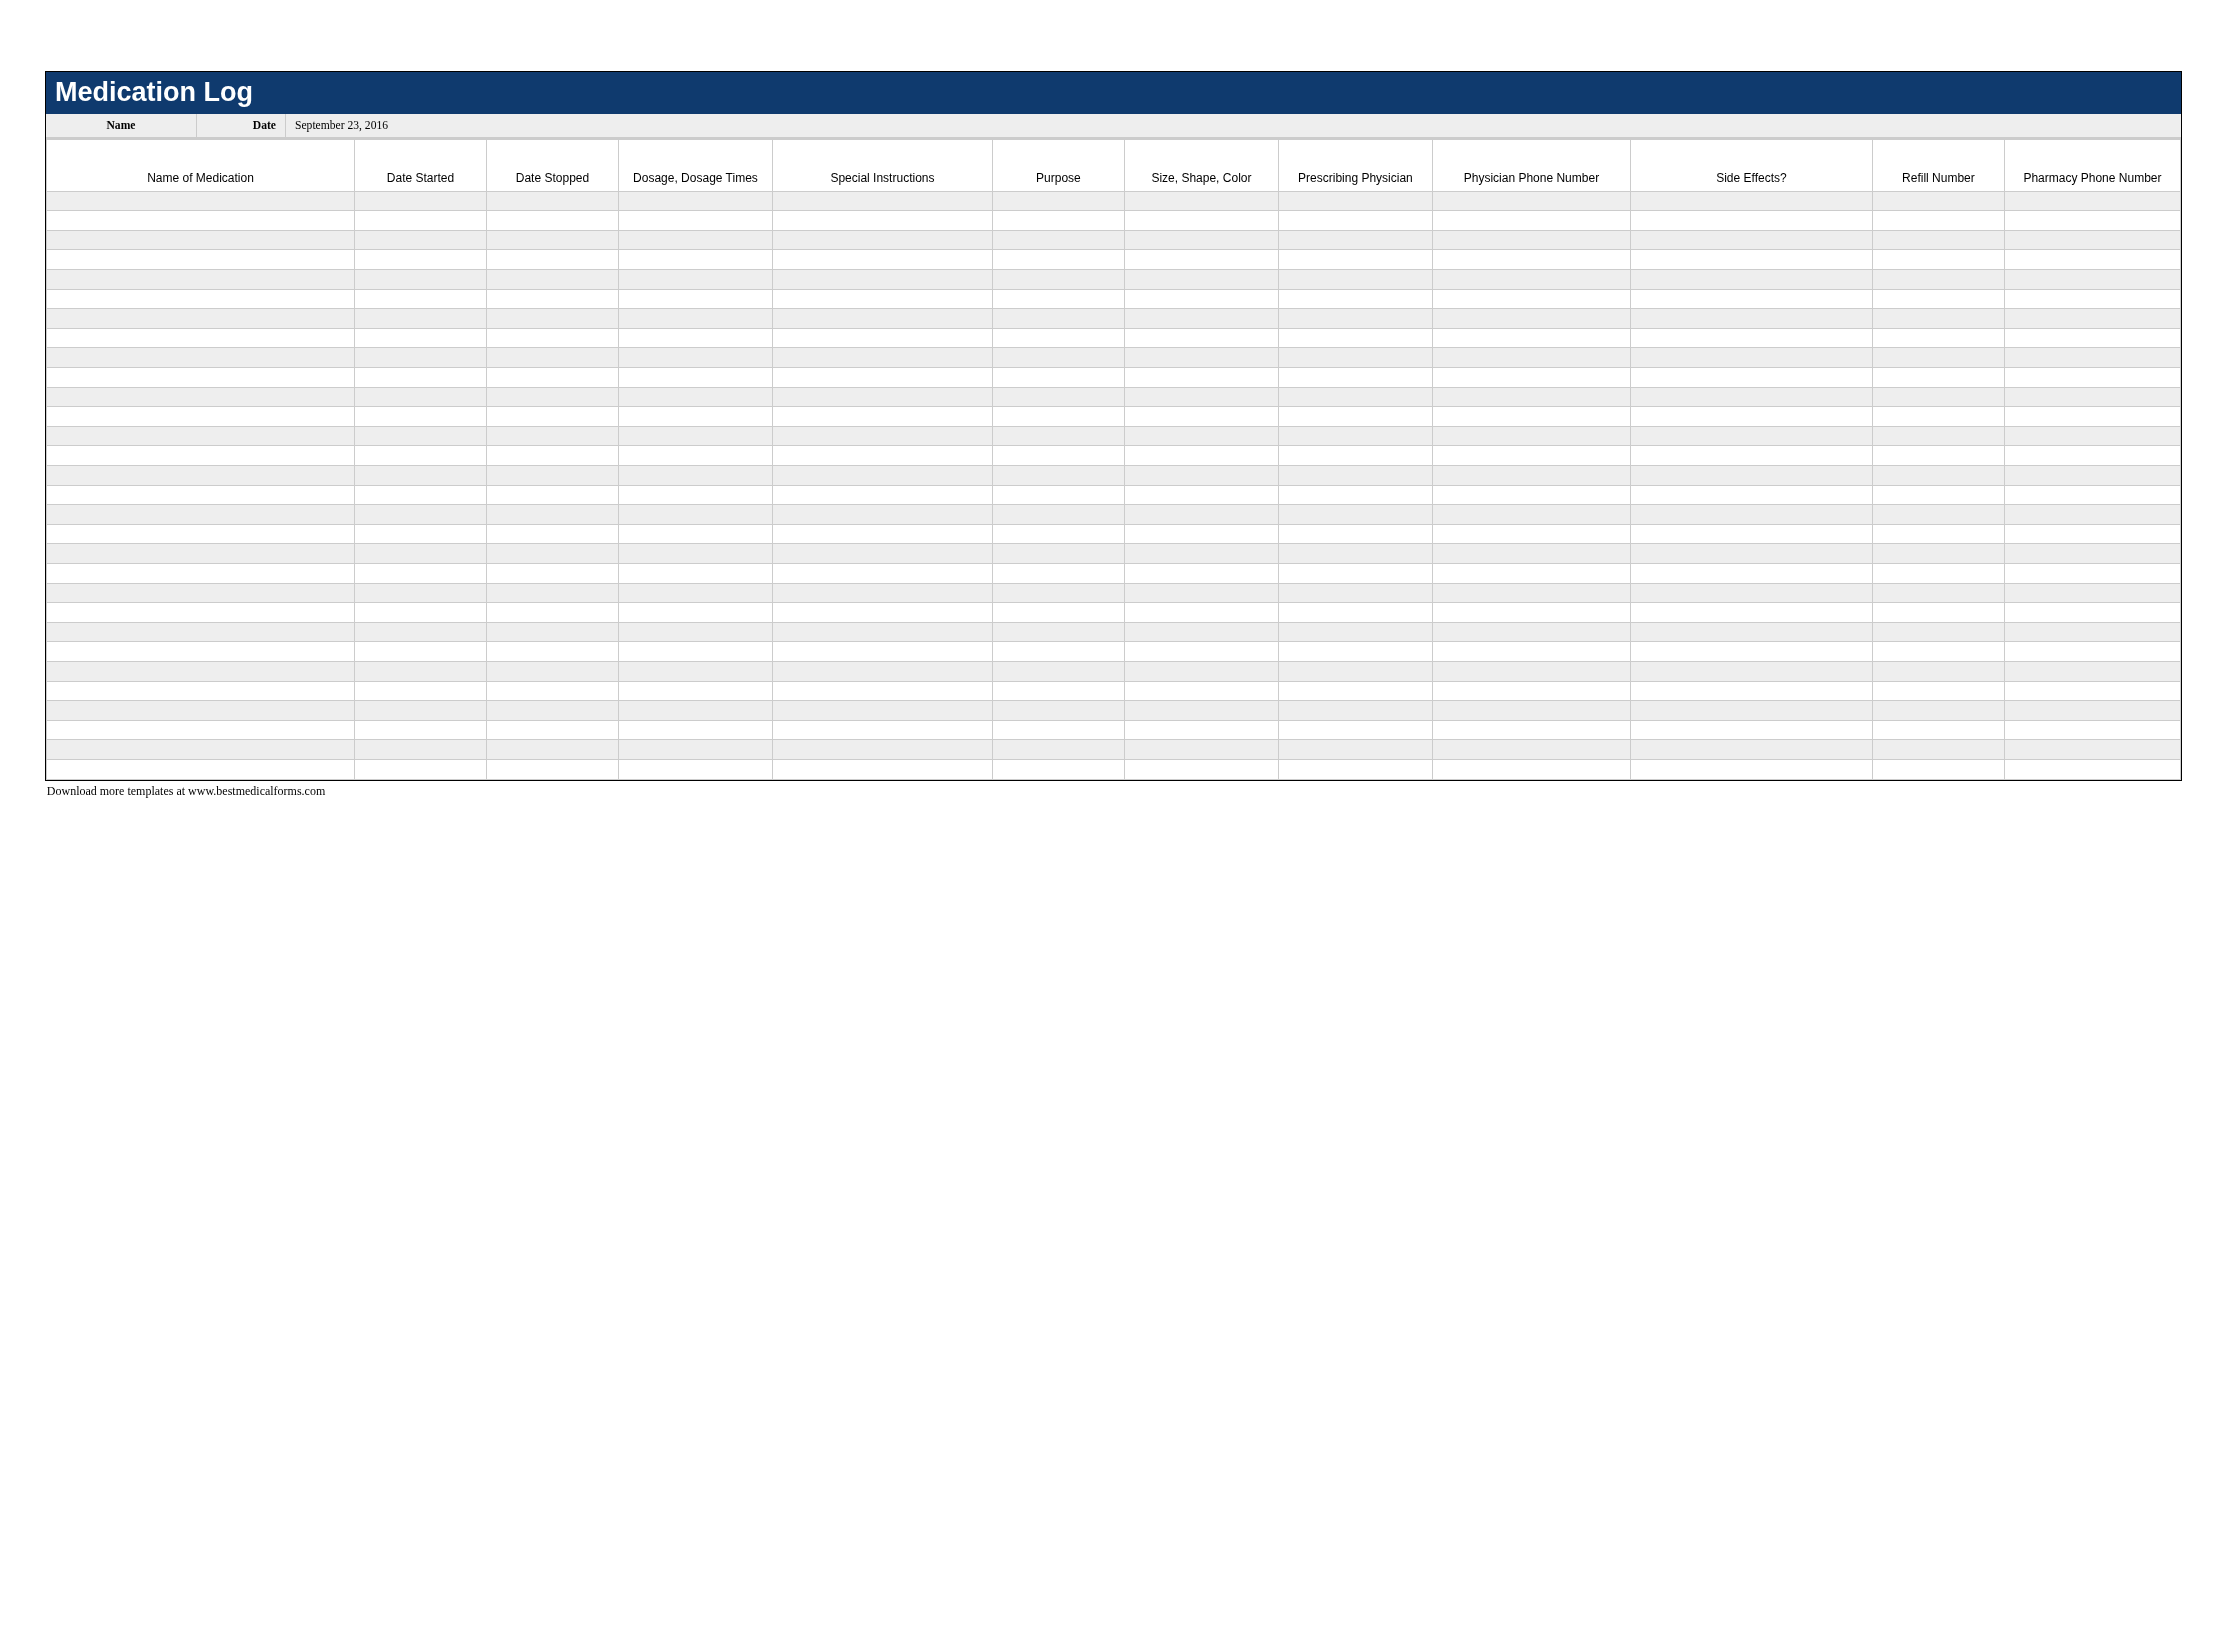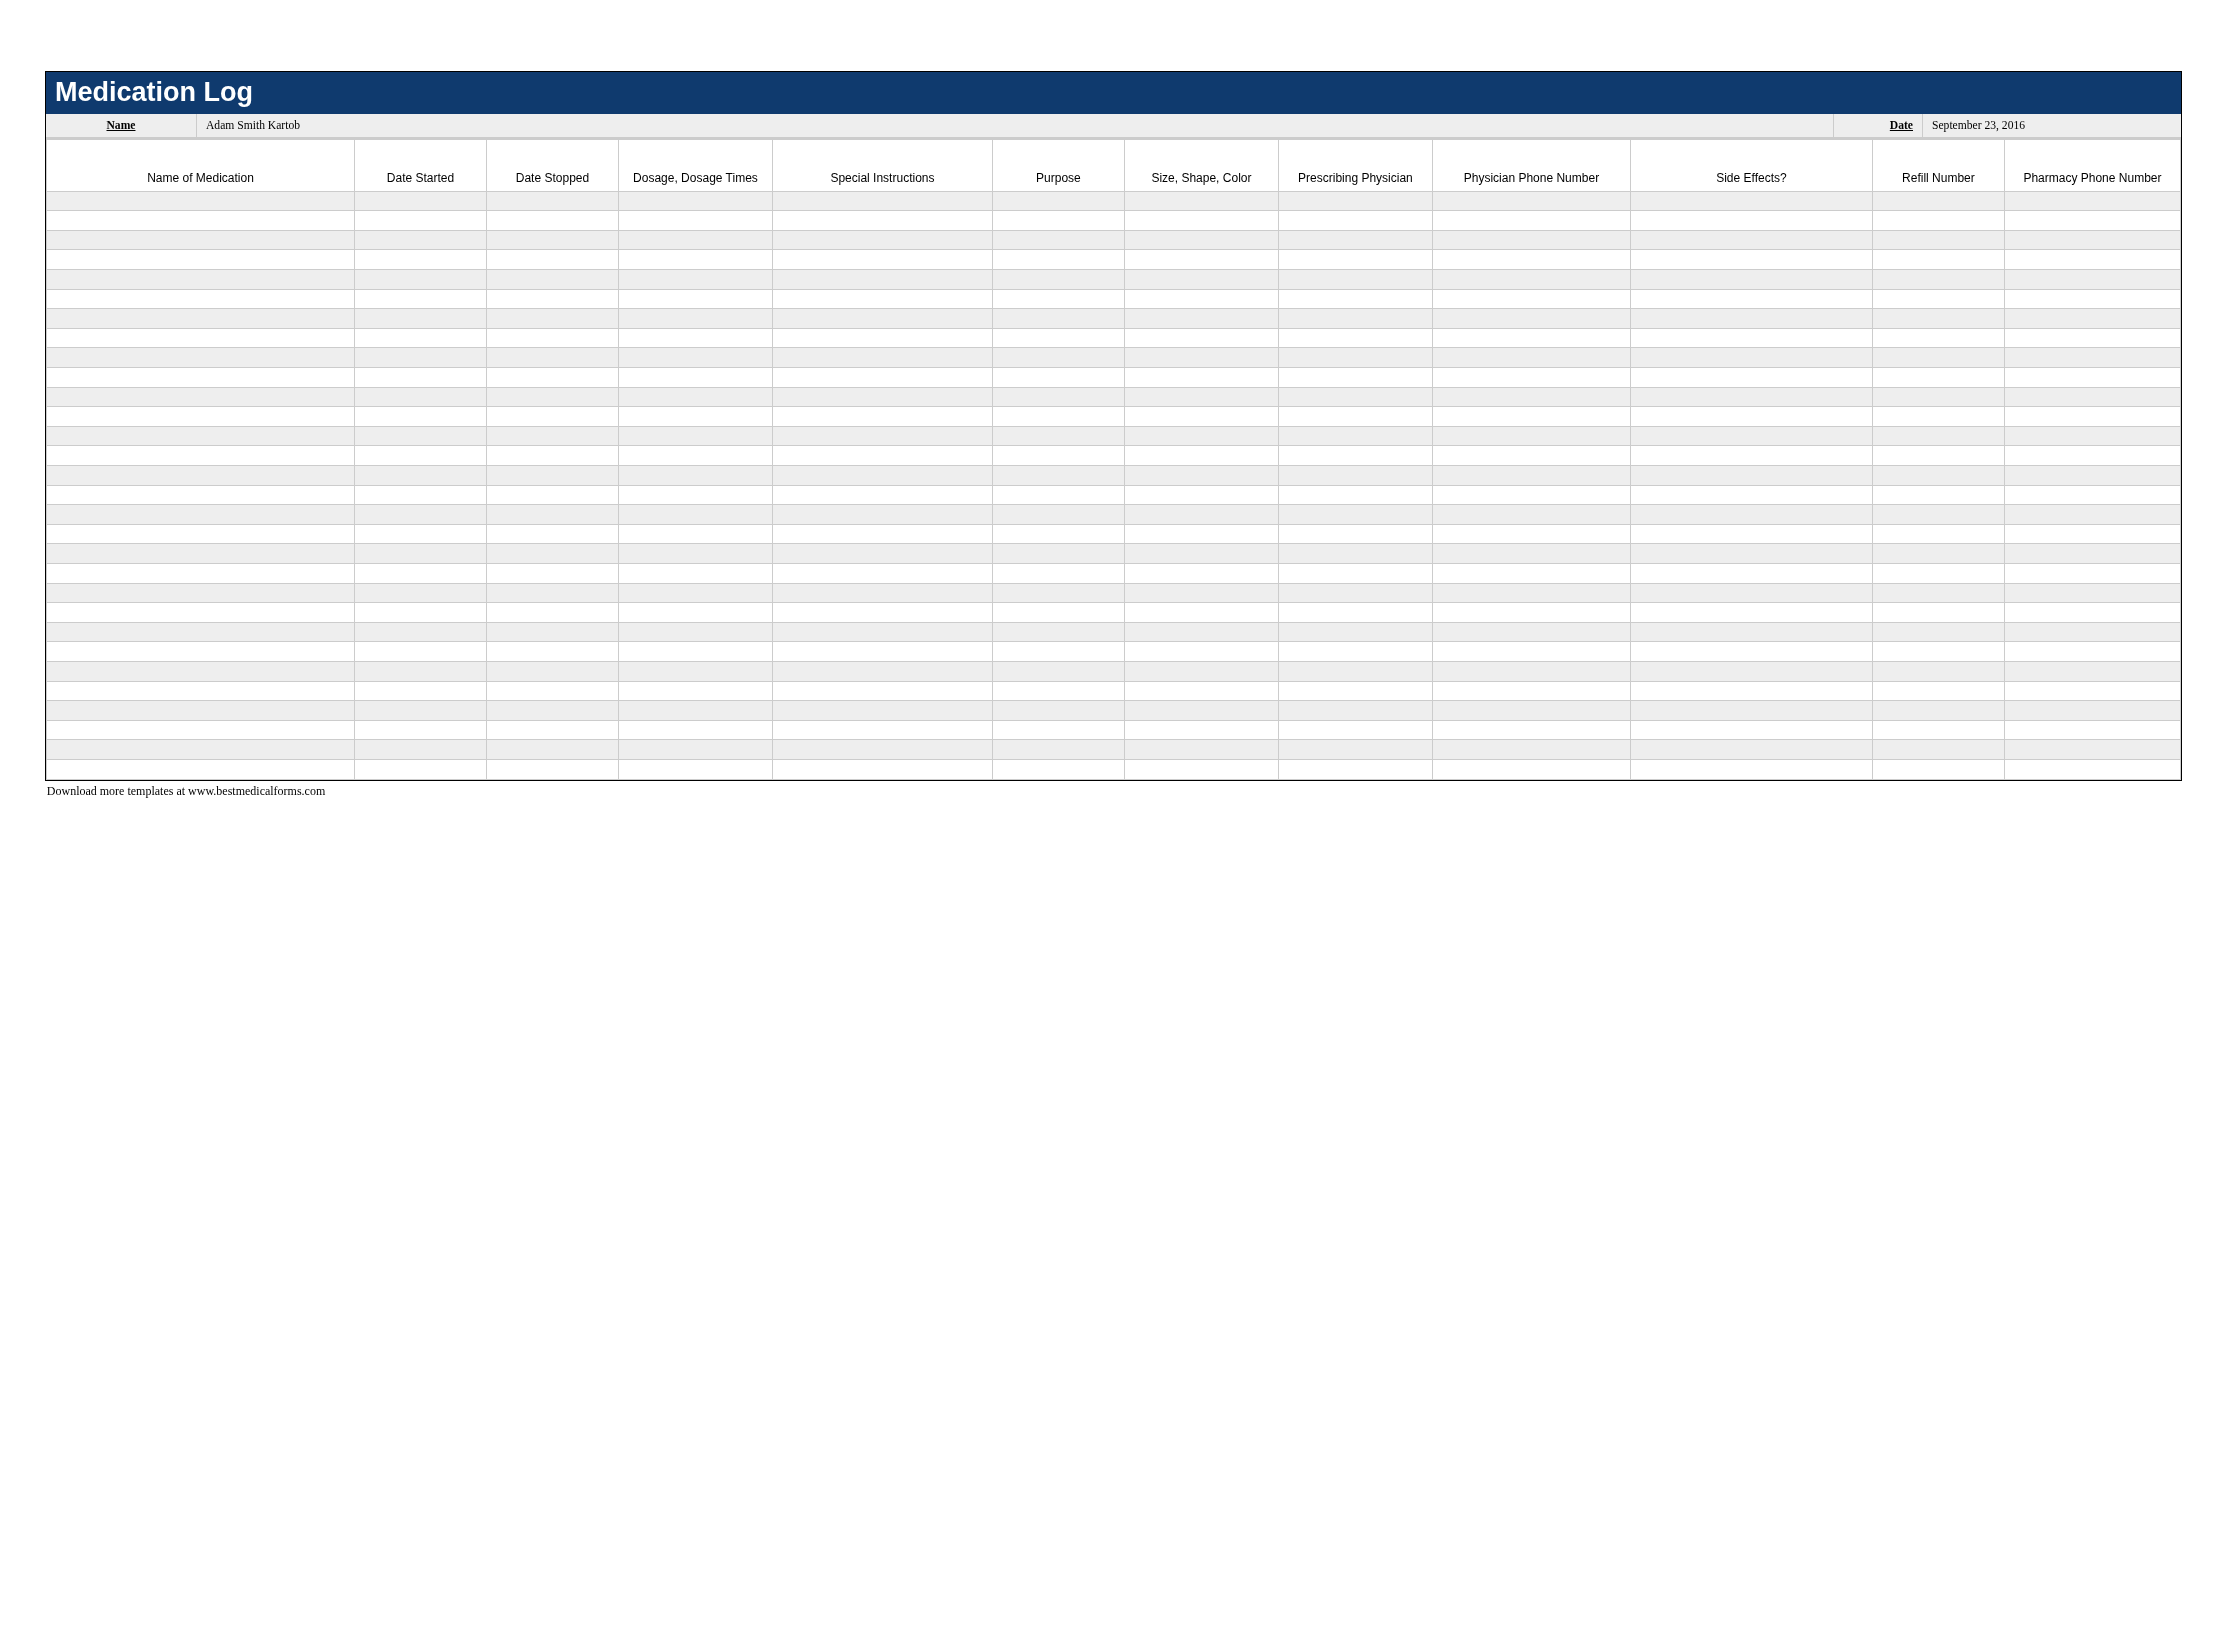--- a/index.html
+++ b/index.html
@@ -26,21 +26,20 @@
     display: flex;
     background: #eeeeee;
     border-bottom: 0.9px solid #ccc;
   }
   .info-row .label {
     font-weight: bold;
     font-family: Georgia, 'Times New Roman', serif;
     padding: 5.3px 9px;
     text-align: center;
     background: #eeeeee;
-    text-decoration: underline;
   }
   .info-row .value {
     font-family: Georgia, 'Times New Roman', serif;
     padding: 5.3px 9px;
     background: #eeeeee;
   }
   .info-row .name-label { width: 151px; border-right: 0.9px solid #ccc; }
   .info-row .name-value { flex: 1; border-right: 0.9px solid #ccc; }
   .info-row .date-label { width: 89px; border-right: 0.9px solid #ccc; text-align: right; }
   .info-row .date-value { width: 258px; }
@@ -91,21 +90,20 @@
   }
 </style>
 </head>
 <body>
 
 <div class="sheet">
   <div class="title-bar">Medication Log</div>
 
   <div class="info-row">
     <div class="label name-label">Name</div>
-    <div class="value name-value">Adam Smith Kartob</div>
     <div class="label date-label">Date</div>
     <div class="value date-value">September 23, 2016</div>
   </div>
 
   <table>
     <colgroup>
       <col class="c1">
         <col class="c2">
         <col class="c3">
         <col class="c4">

